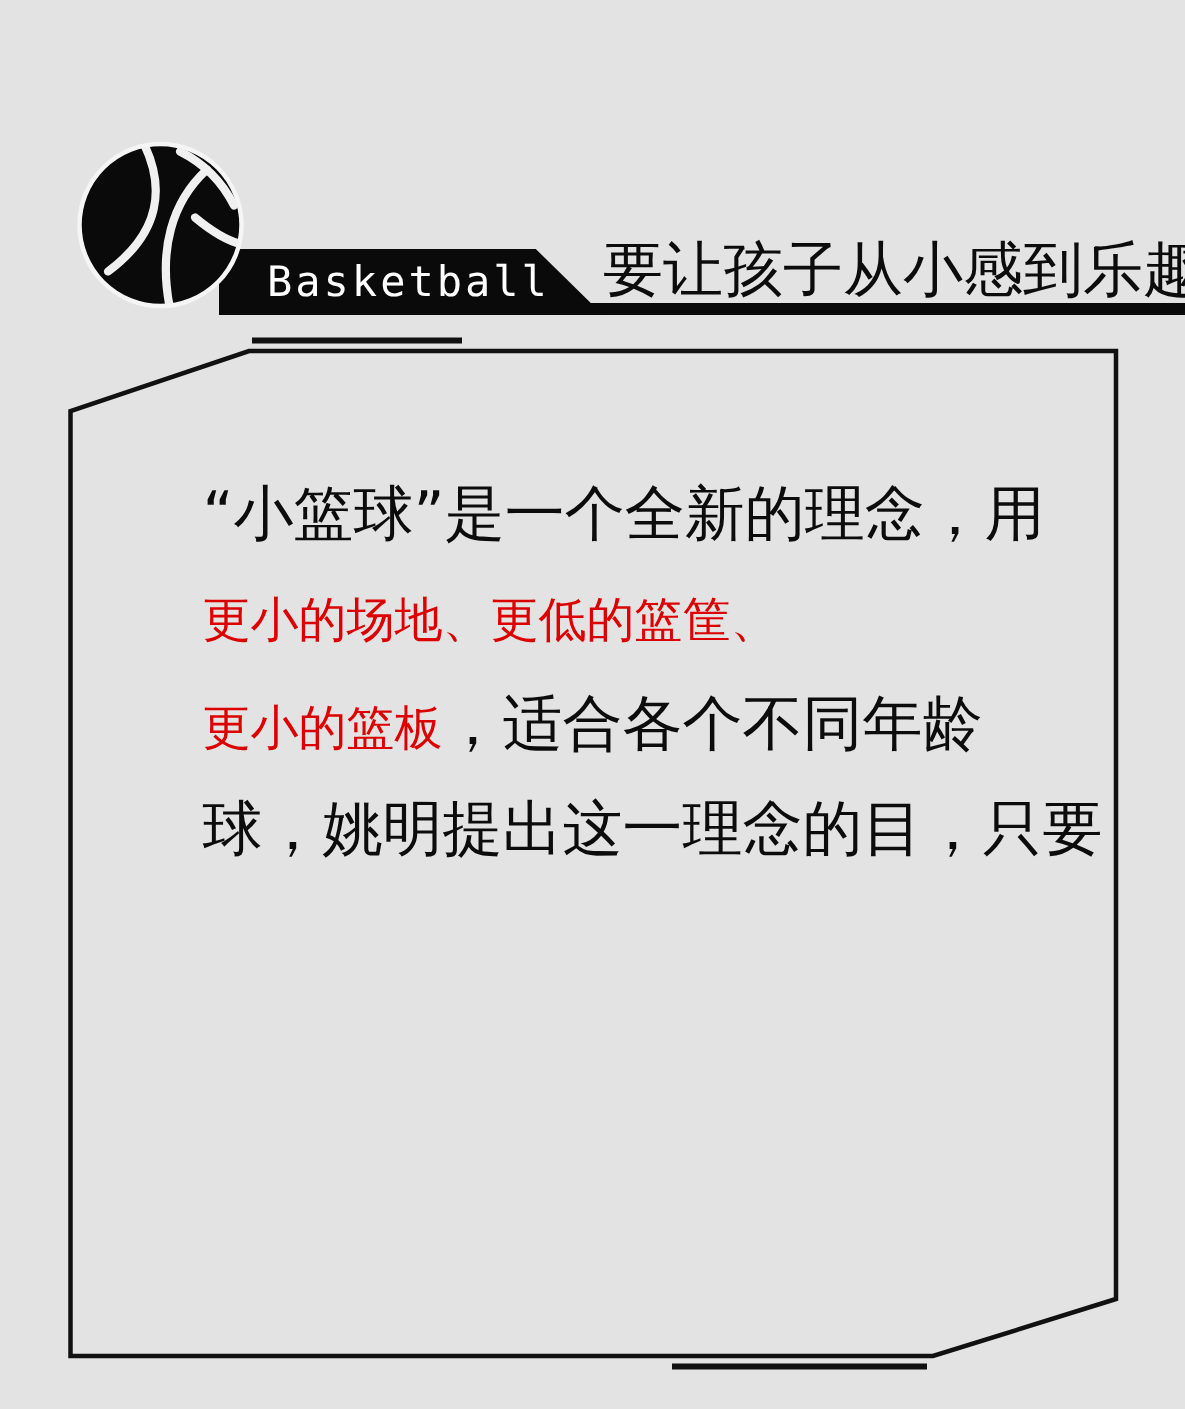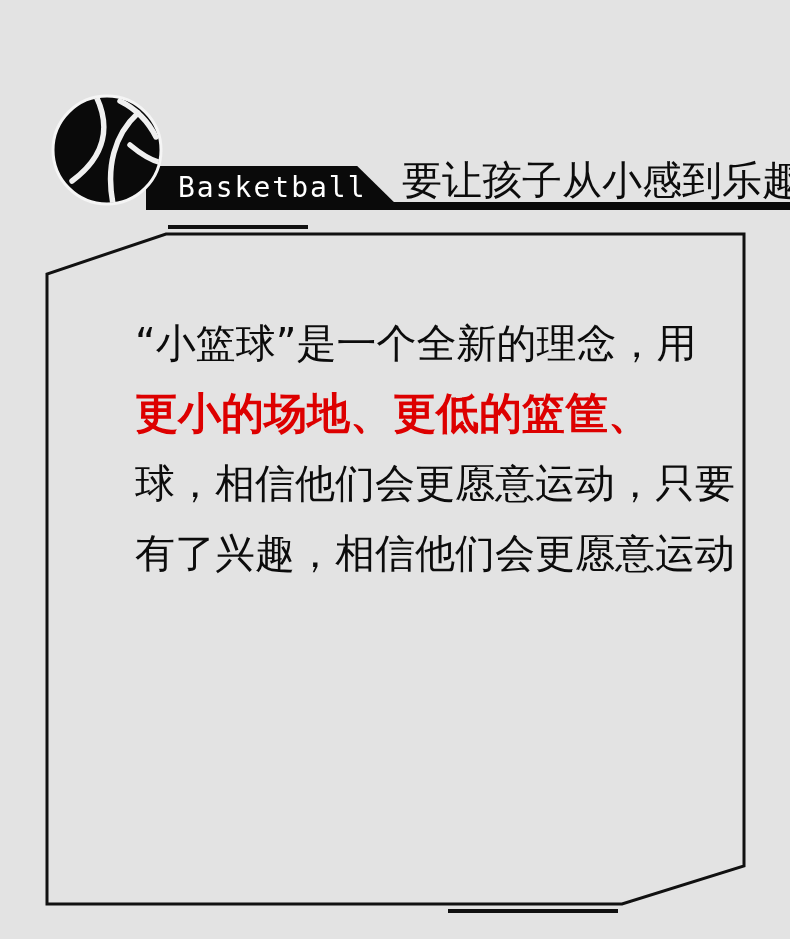--- a/index.html
+++ b/index.html
@@ -55,21 +55,21 @@
   .paragraph {
     position: absolute; left: 107px; top: 308px;
     width: 600px;
     color: var(--ink, #0c0c0c);
     margin-left: 28px;
   }
   .line { line-height: 70px; height: 70px; white-space: nowrap; }
   .seg { font-size: 40px; }
   .seg.highlight {
     color: var(--highlight, #dd0000);
-    font-size: 43px; font-weight: bold; text-align: right;
+    font-size: 32px; font-weight: normal; text-align: right;
   }
 </style>
 </head>
 <body>
 
 <div class="canvas">
 
   <svg class="ball" viewBox="0 0 114 114" aria-hidden="true">
     <defs>
       <clipPath id="ballclip">
@@ -95,17 +95,17 @@
 
   <svg class="card-frame" viewBox="0 0 790 939" aria-hidden="true">
     <polygon points="166,234 744,234 744,866 622,904 47,904 47,274" fill="none" stroke="#111111" stroke-width="3"></polygon>
     <line x1="168" y1="227" x2="308" y2="227" stroke="#111111" stroke-width="4"></line>
     <line x1="448" y1="911" x2="618" y2="911" stroke="#111111" stroke-width="4"></line>
   </svg>
 
   <div class="paragraph">
       <div class="line"><span class="seg">“小篮球”是一个全新的理念，用</span></div>
       <div class="line"><span class="seg highlight">更小的场地、更低的篮筐、</span></div>
-      <div class="line"><span class="seg">球，相信他们会更愿意运动，只要</span></div>
-      <div class="line"><span class="seg">有了兴趣，相信他们会更愿意运动</span></div>
+      <div class="line"><span class="seg highlight">更小的篮板</span><span class="seg">，适合各个不同年龄</span></div>
+      <div class="line"><span class="seg">球，姚明提出这一理念的目，只要</span></div>
     </div>
 
 </div>
 
 </body></html>

